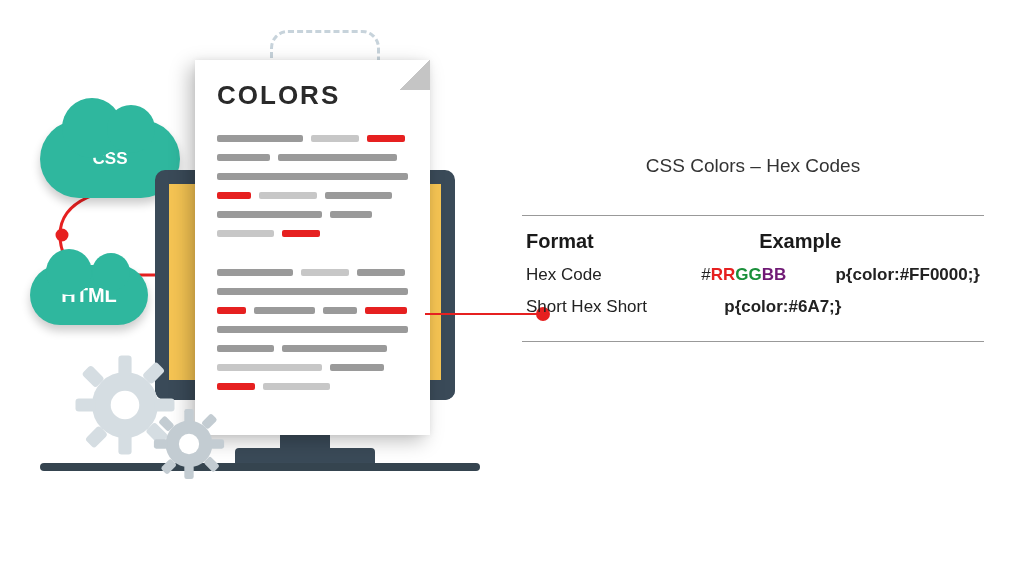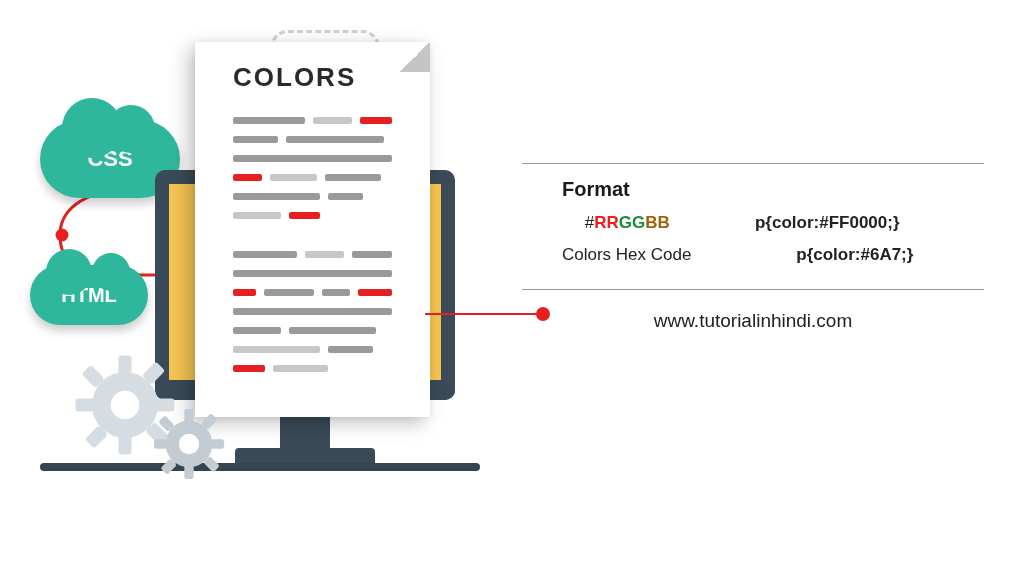--- a/index.html
+++ b/index.html
@@ -55,28 +55,27 @@
     align-items: center;
   }
   .table-row.header .cell {
     font-weight: 700;
     font-size: 20px;
     color: #1a1a1a;
   }
   .cell {
     font-size: 17px;
     color: #222;
-    margin-left: 36px;
   }
   .cell.c1 { width: 33%; text-align: left; padding-left: 4px;}
   .cell.c2 { width: 30%; text-align: center; }
   .cell.c3 { width: 37%; text-align: right; padding-right: 4px; font-weight: bold;}
   .r-red { color: #e62020; font-weight: 700; }
   .g-green { color: #1a8f3a; font-weight: 700; }
-  .b-blue { color: #a16207; font-weight: 700; }
+  .b-blue { color: #701a75; font-weight: 700; }
   .domain {
     margin-top: 20px;
     text-align: center;
     font-size: 19px;
     color: #222;
   }
 
   
   .monitor {
     position: absolute;
@@ -120,26 +119,26 @@
     left: 40px;
     top: 463px;
     width: 440px;
     height: 8px;
     background: #35444f;
     border-radius: 4px;
   }
   .paper {
     position: absolute;
     left: 195px;
-    top: 42px;
+    top: 60px;
     width: 235px;
     height: 375px;
     background: #ffffff;
     box-shadow: -6px 6px 18px rgba(0,0,0,0.25), 0 0 6px rgba(0,0,0,0.06);
-    padding: 18px 38px;
+    padding: 18px 22px;
   }
   .paper-fold {
     position: absolute;
     right: 0;
     top: 0;
     width: 30px;
     height: 30px;
     background: linear-gradient(135deg, transparent 50%, #c5c5c5 50%);
   }
   .paper-fold::before {
@@ -182,21 +181,21 @@
     box-shadow: 0 6px 10px rgba(0,0,0,0.2);
   }
   .cloud::before, .cloud::after {
     content:"";
     position:absolute;
     background:#2fb79e;
     border-radius:50%;
   }
   .cloud::before { width:60px; height:60px; top:-22px; left:22px; }
   .cloud::after { width:48px; height:48px; top:-15px; right:25px; }
-  .cloud.css { left: 40px; top: 120px; font-size:22px; }
+  .cloud.css { left: 40px; top: 120px; font-size:17px; }
   .cloud.html { left: 30px; top: 265px; width: 118px; height:60px; font-size:20px; }
   .cloud.html::before { width:46px; height:46px; top:-16px; left:16px; }
   .cloud.html::after { width:38px; height:38px; top:-12px; right:18px; }
 
   .wire {
     position:absolute;
     stroke:#e62020;
     stroke-width:3;
     fill:none;
   }
@@ -361,35 +360,37 @@
     </div>
 
     <div class="dot-connector">
       <div class="line-h"></div>
       <div class="dot"></div>
     </div>
 
   </div>
 
   <div class="right">
+    <div class="subtitle">CSS Colors – Hex Codes</div>
 
     <div class="table">
       <div class="table-row header">
         <div class="cell c1">Format</div>
+        <div class="cell c3">Example</div>
       </div>
 
       <div class="table-row">
+        <div class="cell c1">Hex Code</div>
         <div class="cell c2">
           <span>#</span><span class="r-red">RR</span><span class="g-green">GG</span><span class="b-blue">BB</span>
         </div>
         <div class="cell c3">p{color:#FF0000;}</div>
       </div>
 
       <div class="table-row">
-        <div class="cell c1">Colors Hex Code</div>
+        <div class="cell c1">Short Hex Short</div>
         <div class="cell c3">p{color:#6A7;}</div>
       </div>
     </div>
 
-    <div class="domain">www.tutorialinhindi.com</div>
   </div>
 
 </div>
 
 </body></html>

